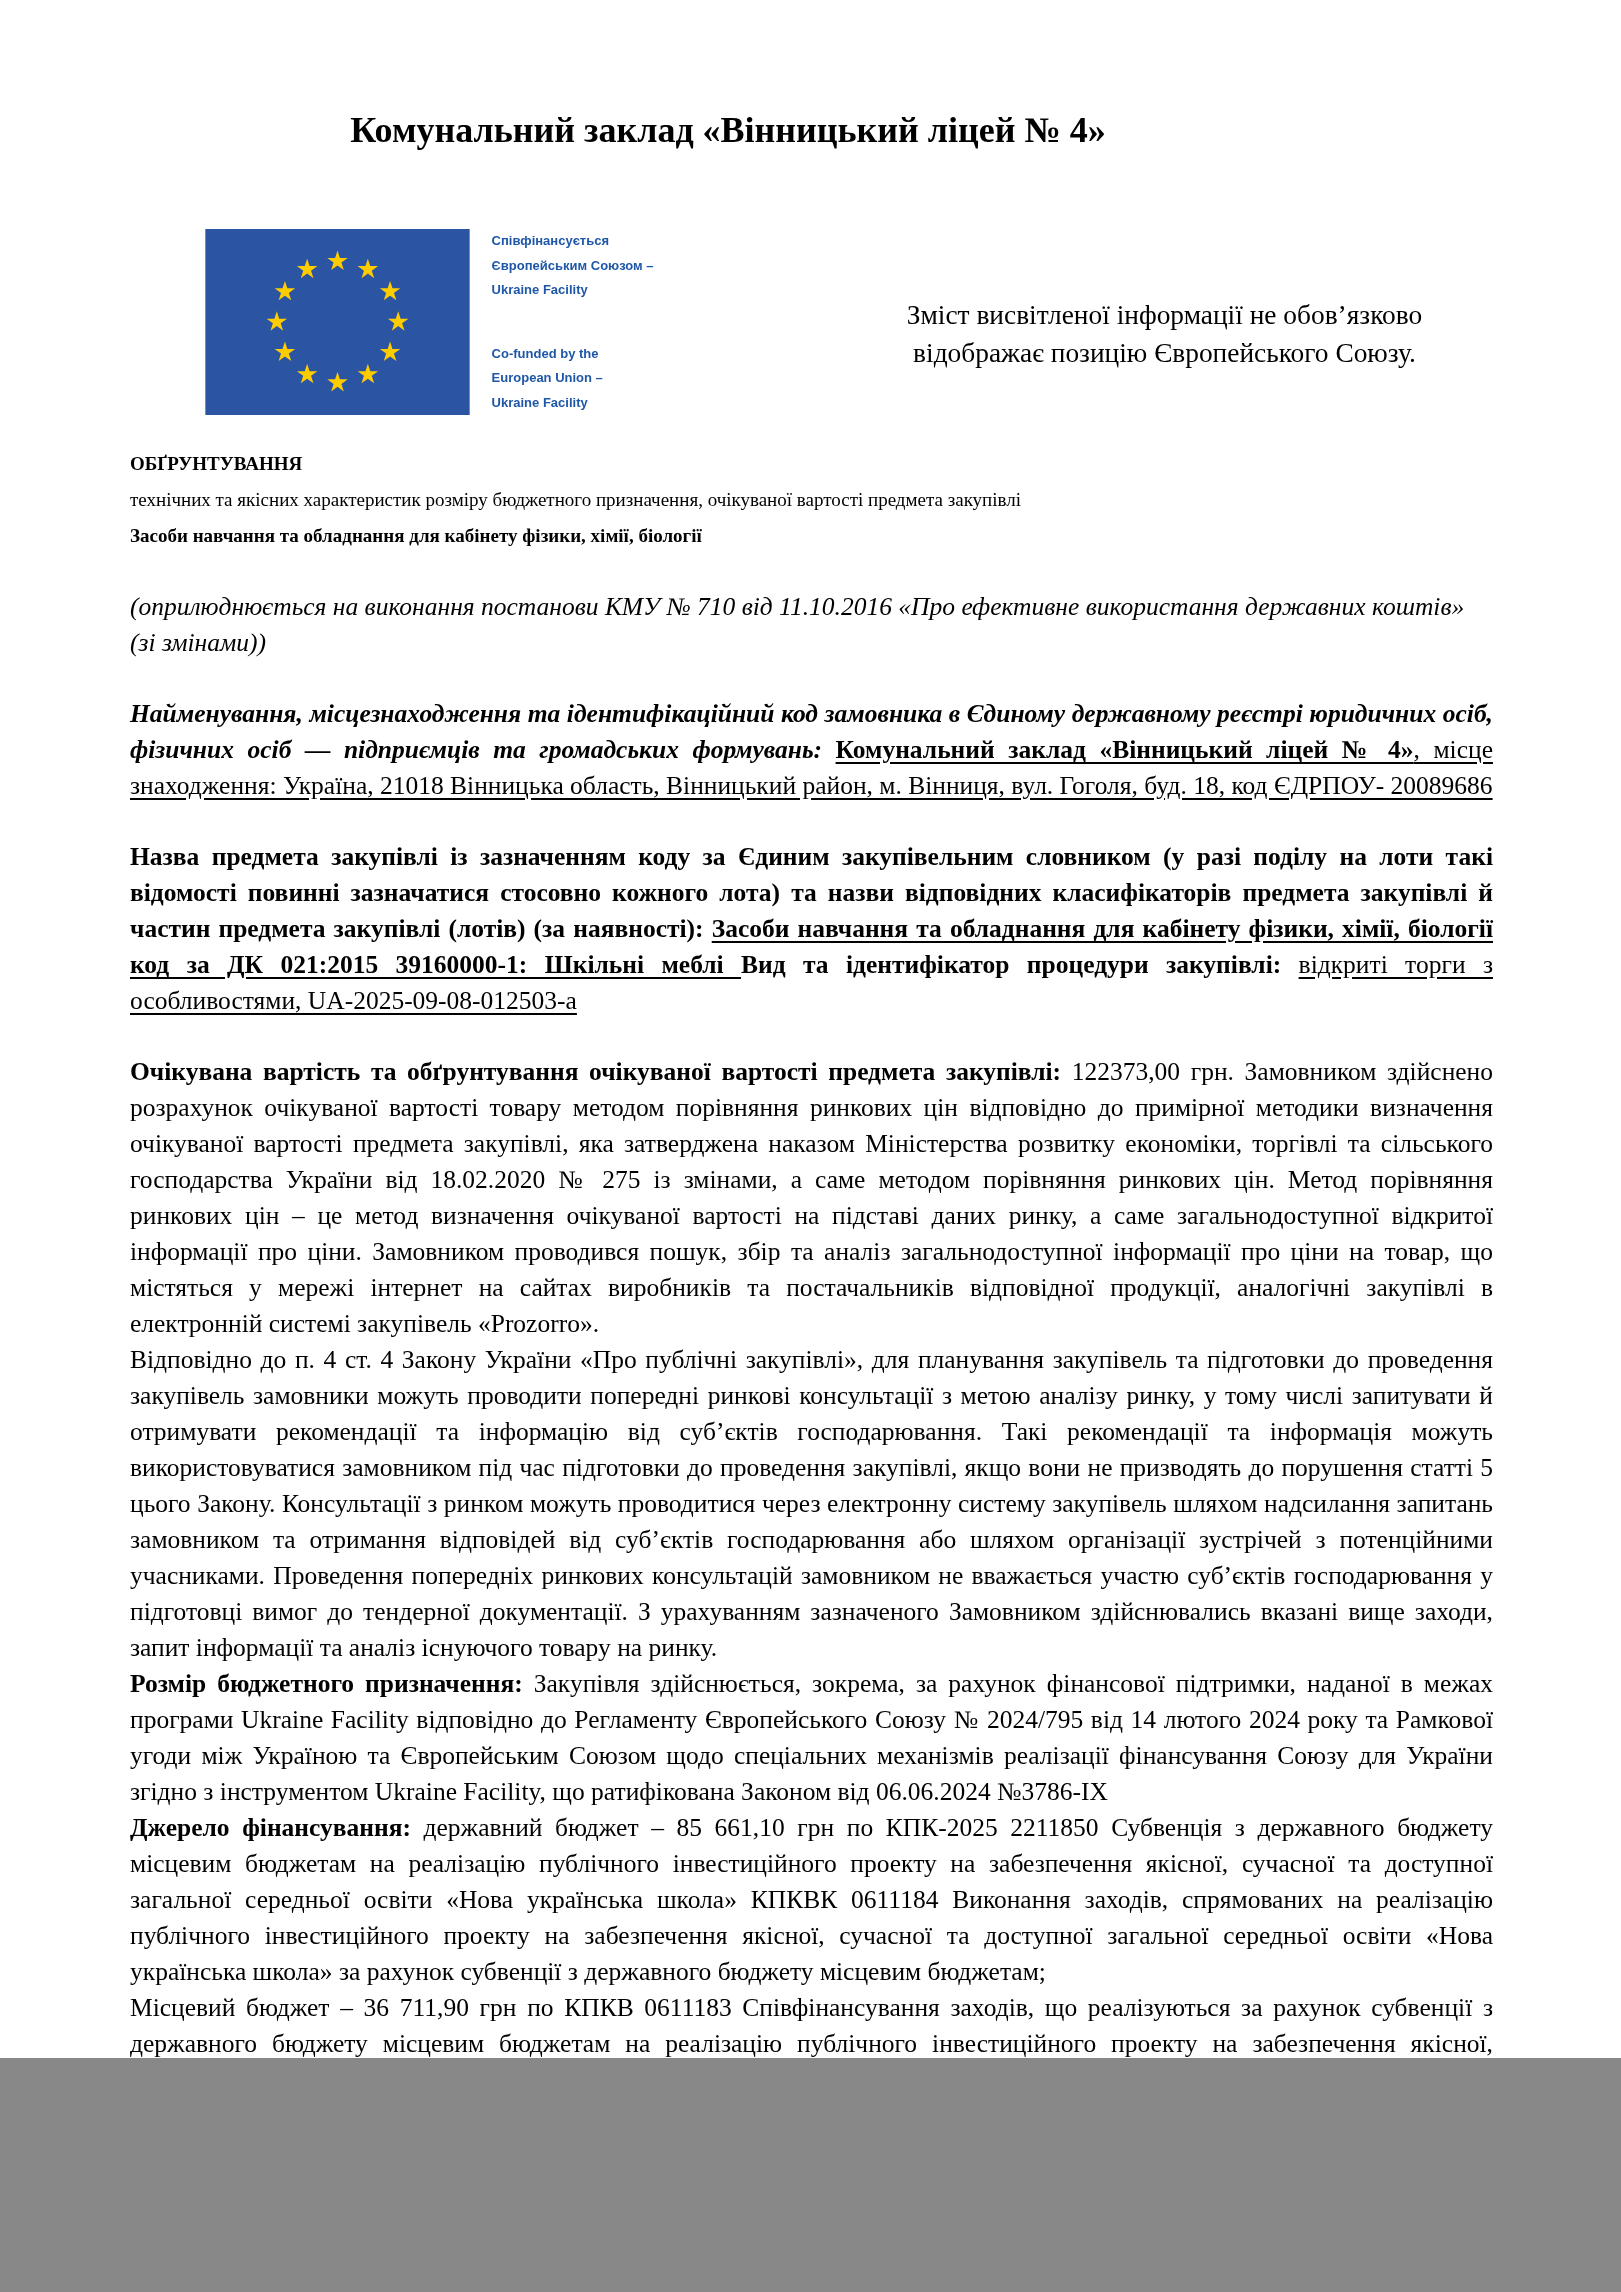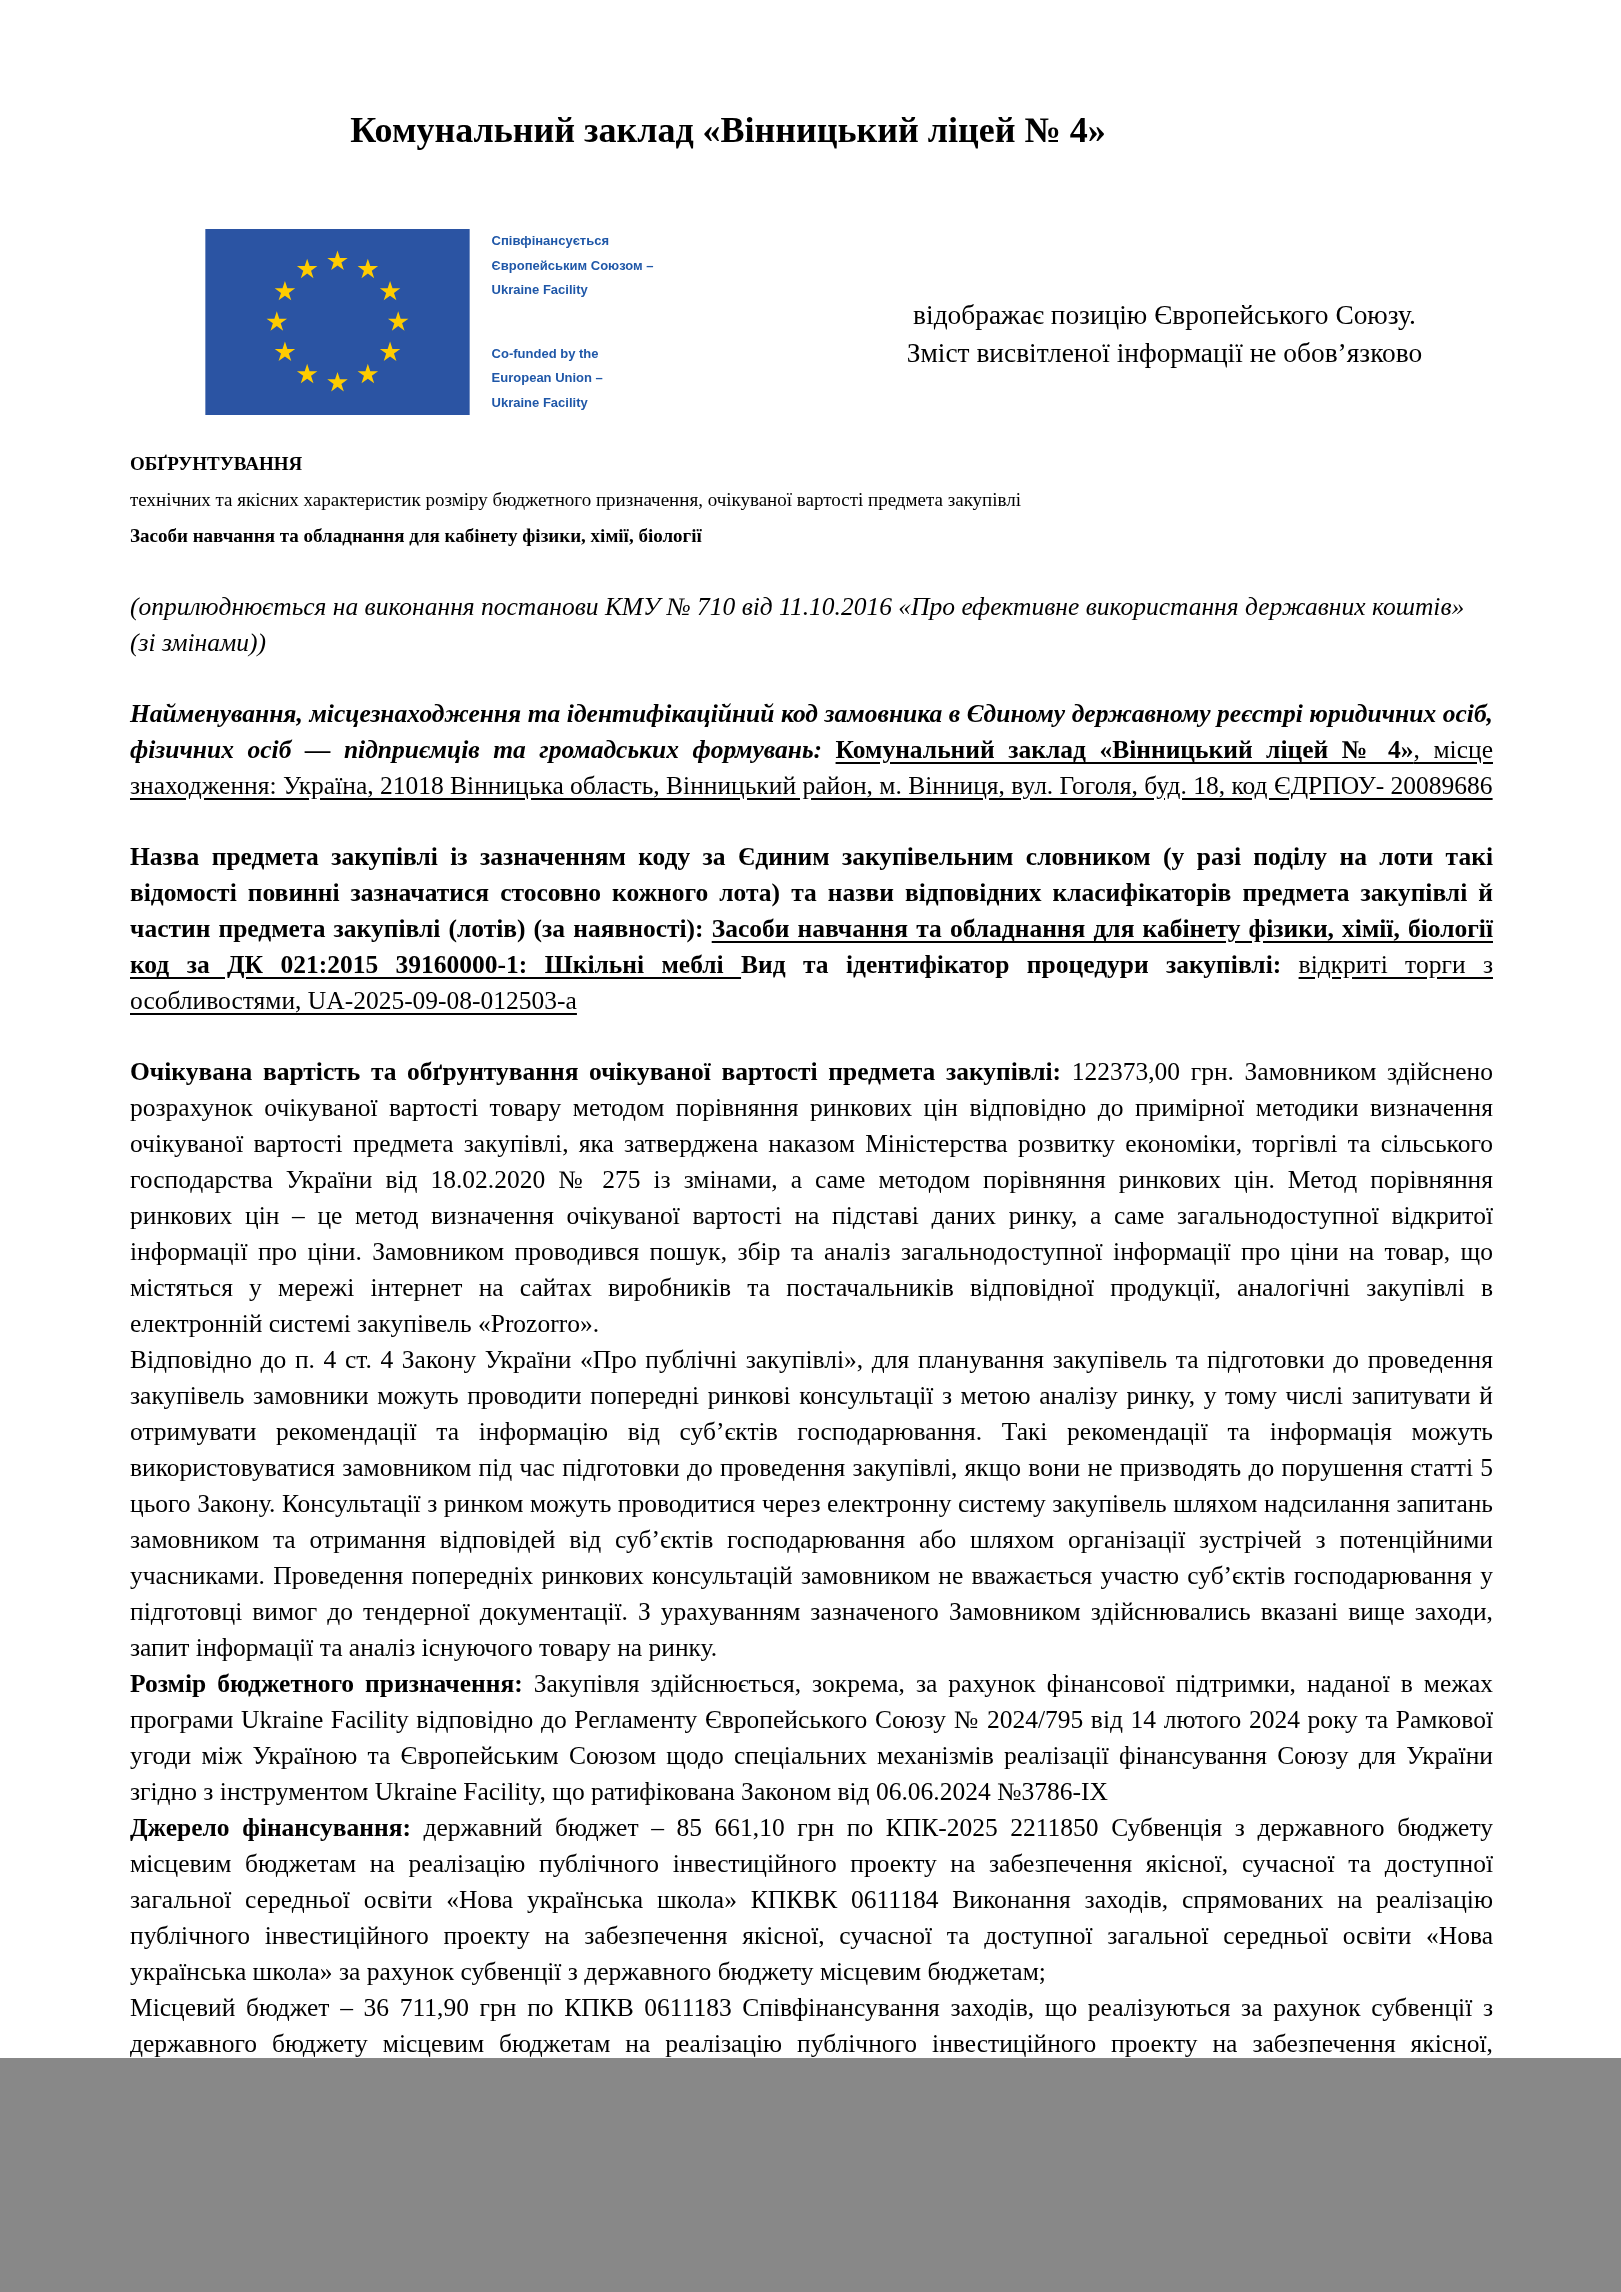--- a/index.html
+++ b/index.html
@@ -105,22 +105,22 @@
         <div>Європейським Союзом –</div>
         <div>Ukraine Facility</div>
       </div>
       <div class="caption-group">
         <div>Co-funded by the</div>
         <div>European Union –</div>
         <div>Ukraine Facility</div>
       </div>
     </div>
     <div class="disclaimer">
+      <div>Зміст висвітленої інформації не обов’язково</div>
       <div>відображає позицію Європейського Союзу.</div>
-      <div>Зміст висвітленої інформації не обов’язково</div>
     </div>
   </div>
 
   <div class="heading-block">
     <div class="h-bold">ОБҐРУНТУВАННЯ</div>
     <div>технічних та якісних характеристик  розміру бюджетного призначення, очікуваної вартості предмета закупівлі</div>
     <div class="h-bold">Засоби навчання та обладнання для кабінету фізики, хімії, біології</div>
   </div>
 
   <div class="body-block">

